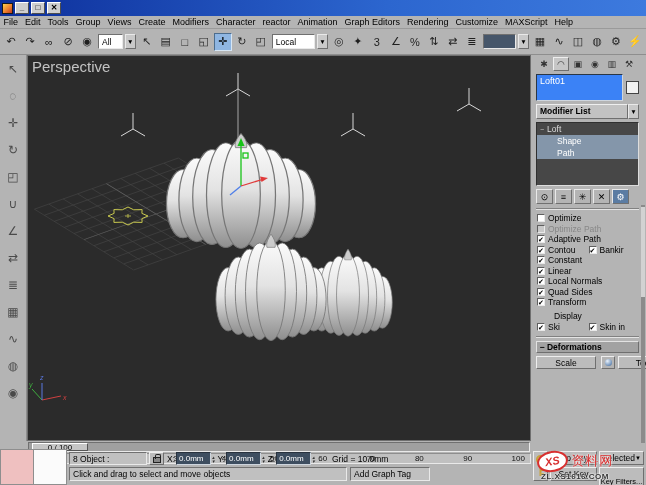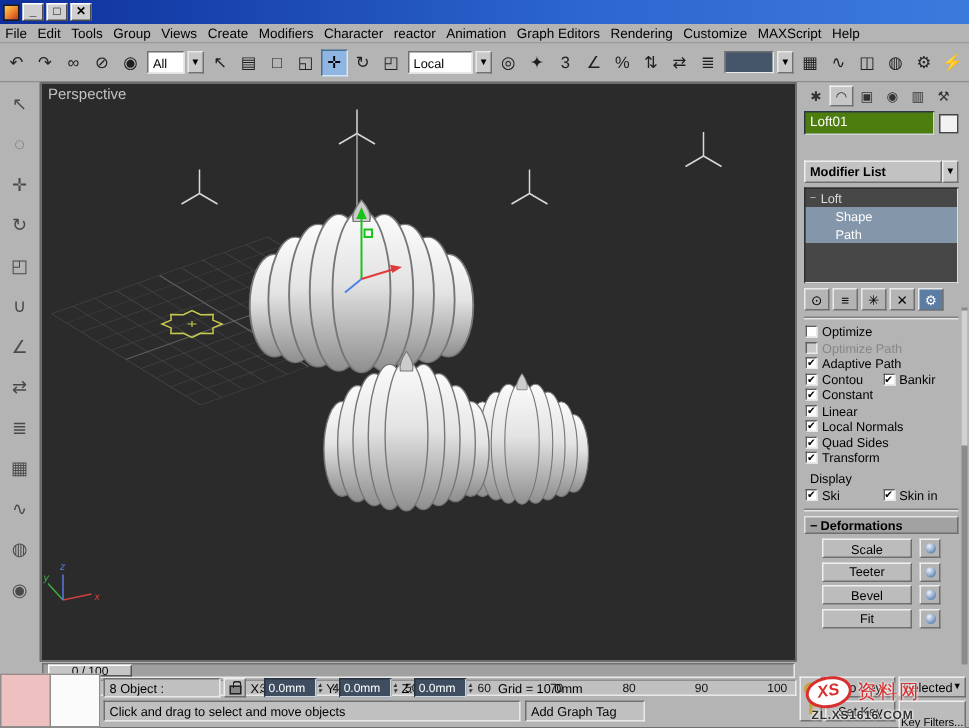--- a/index.html
+++ b/index.html
@@ -19,52 +19,52 @@
 .tb-icon{width:18px;height:18px;display:flex;align-items:center;justify-content:center;font-size:11px;color:#1f1f1f}
 .tb-icon.active{background:#8fb6e2;border:1px solid;border-color:#4c6d8e #d7e6f4 #d7e6f4 #4c6d8e;color:#000}
 .tb-field{height:15px;background:#fff;border:1px solid;border-color:#707070 #e9e9e9 #e9e9e9 #707070;display:flex;align-items:center;padding:0 3px;font-size:8.5px;white-space:nowrap}
 .tb-field.dark{background:#46566a;color:#dfe6ee;width:38px}
 .tb-drop{width:11px;height:15px;background:#c9c9c9;border:1px solid;border-color:#e9e9e9 #707070 #707070 #e9e9e9;font-size:6.5px;display:flex;align-items:center;justify-content:center;flex:none}
 
 .left-toolbar{position:absolute;left:0;top:55px;width:27px;height:386px;background:#b4b4b4;border-right:1px solid #8e8e8e;display:flex;flex-direction:column;align-items:center;padding-top:4px;gap:7px}
 .lt-icon{width:20px;height:20px;display:flex;align-items:center;justify-content:center;font-size:12px;color:#4a4a4a}
 
 .viewport{position:absolute;left:27px;top:55px;width:504px;height:386px;background:#2b2b2b;border:1px solid #6f6f6f}
-.vp-label{position:absolute;left:4px;top:2px;color:#c2c2c2;font-size:10px;z-index:3}
+.vp-label{position:absolute;left:4px;top:2px;color:#c2c2c2;font-size:15px;z-index:3}
 .scene{position:absolute;left:0;top:0;width:100%;height:100%}
 
 .panel{position:absolute;left:532px;top:55px;width:114px;height:391px;background:#b4b4b4;padding:1px 7px 0 4px}
 .panel-tabs{display:flex;gap:1px;height:16px;align-items:center}
 .tab{width:16px;height:14px;display:flex;align-items:center;justify-content:center;font-size:9px;color:#333}
 .tab.active{background:#c6c6c6;border:1px solid;border-color:#eee #6f6f6f #6f6f6f #eee}
 .name-row{display:flex;align-items:center;gap:3px;margin-top:2px}
-.obj-name{flex:1;height:16px;background:#4d7c0f;color:#fff;border:1px solid;border-color:#2a3644 #cfd6de #cfd6de #2a3644;padding:0 3px;font-size:9px;line-height:12px}
+.obj-name{flex:1;height:27px;background:#3b82f6;color:#fff;border:1px solid;border-color:#2a3644 #cfd6de #cfd6de #2a3644;padding:0 3px;font-size:9px;line-height:12px}
 .color-swatch{width:13px;height:13px;background:#f2f2f2;border:1px solid #444;flex:none}
-.modlist-row{display:flex;margin-top:17px}
+.modlist-row{display:flex;margin-top:3px}
 .modlist{flex:1;height:15px;background:#c2c2c2;border:1px solid;border-color:#eee #6f6f6f #6f6f6f #eee;font-size:8.5px;font-weight:bold;padding:0 3px;line-height:13px}
 .stack{margin-top:3px;height:64px;background:#474747;border:1px solid;border-color:#2f2f2f #ddd #ddd #2f2f2f;overflow:hidden}
 .stack-row{display:flex;align-items:center;height:12px;color:#ddd;font-size:8.5px;padding-left:3px;gap:3px}
 .stack-row.child{padding-left:17px}
 .stack-row.selected{background:#8496aa;color:#fff}
 .stack-prefix{font-size:7px;color:#ccc}
 .stack-btns{display:flex;gap:2px;margin-top:3px}
 .sb{width:17px;height:15px;display:flex;align-items:center;justify-content:center;font-size:9px;background:#b4b4b4;border:1px solid;border-color:#e9e9e9 #707070 #707070 #e9e9e9}
 .sb.blue{background:#5b7ca3;color:#fff}
 .divider{height:2px;border-top:1px solid #818181;border-bottom:1px solid #e4e4e4;margin:4px 0 3px}
 .chk-list{display:flex;flex-wrap:wrap}
 .chk{display:flex;align-items:center;height:10.5px;font-size:8.5px}
 .chk.full{width:100%}
 .chk.half{width:50%}
 .chk.disabled{color:#878787}
 .chk .box{width:8px;height:8px;background:#fff;border:1px solid;border-color:#5f5f5f #e9e9e9 #e9e9e9 #5f5f5f;margin:0 3px 0 1px;font-size:7px;line-height:7px;text-align:center;color:#000;flex:none}
 .chk.disabled .box{background:#c9c9c9}
-.group-label{font-size:8.5px;margin:3px 4px 1px}
+.group-label{font-size:8.5px;margin:3px 18px 1px}
 .rollout-hd{margin-top:2px;height:12px;background:#a2a2a2;border:1px solid;border-color:#e2e2e2 #6f6f6f #6f6f6f #e2e2e2;display:flex;align-items:center;font-size:8.5px;font-weight:bold;padding:0 3px;gap:2px}
 .rollout-title{flex:1;text-align:left}
-.def-list{margin-top:3px;display:flex;flex-direction:column;gap:2.5px}
+.def-list{margin-top:3px;display:flex;flex-direction:row;gap:2.5px}
 .def-row{display:flex;align-items:center;justify-content:center;gap:5px}
 .def-btn{width:60px;height:13px;background:#bcbcbc;border:1px solid;border-color:#eee #6f6f6f #6f6f6f #eee;font-size:8.5px;display:flex;align-items:center;justify-content:center}
 .def-light{width:14px;height:13px;background:#b4b4b4;border:1px solid;border-color:#eee #6f6f6f #6f6f6f #eee;display:flex;align-items:center;justify-content:center}
 .bulb{width:7px;height:7px;border-radius:50%;background:radial-gradient(circle at 35% 30%,#eaf2fb,#6d8fb8 70%,#48678c)}
 .panel-scroll{position:absolute;right:1px;top:150px;width:4px;height:238px;background:#8b8b8b}
 .panel-scroll .thumb{position:absolute;left:0;top:2px;width:4px;height:90px;background:#d2d2d2}
 
 .timeslider{position:absolute;left:27px;top:441px;width:504px;height:12px;display:flex;align-items:center;padding:1px}
 .ts-track{position:relative;flex:1;height:10px;background:#a0a0a0;border:1px solid;border-color:#707070 #e9e9e9 #e9e9e9 #707070}
 .ts-thumb{position:absolute;left:3px;top:0;width:56px;height:8px;background:#c6c6c6;border:1px solid;border-color:#fff #555 #555 #fff;font-size:8px;display:flex;align-items:center;justify-content:center}

